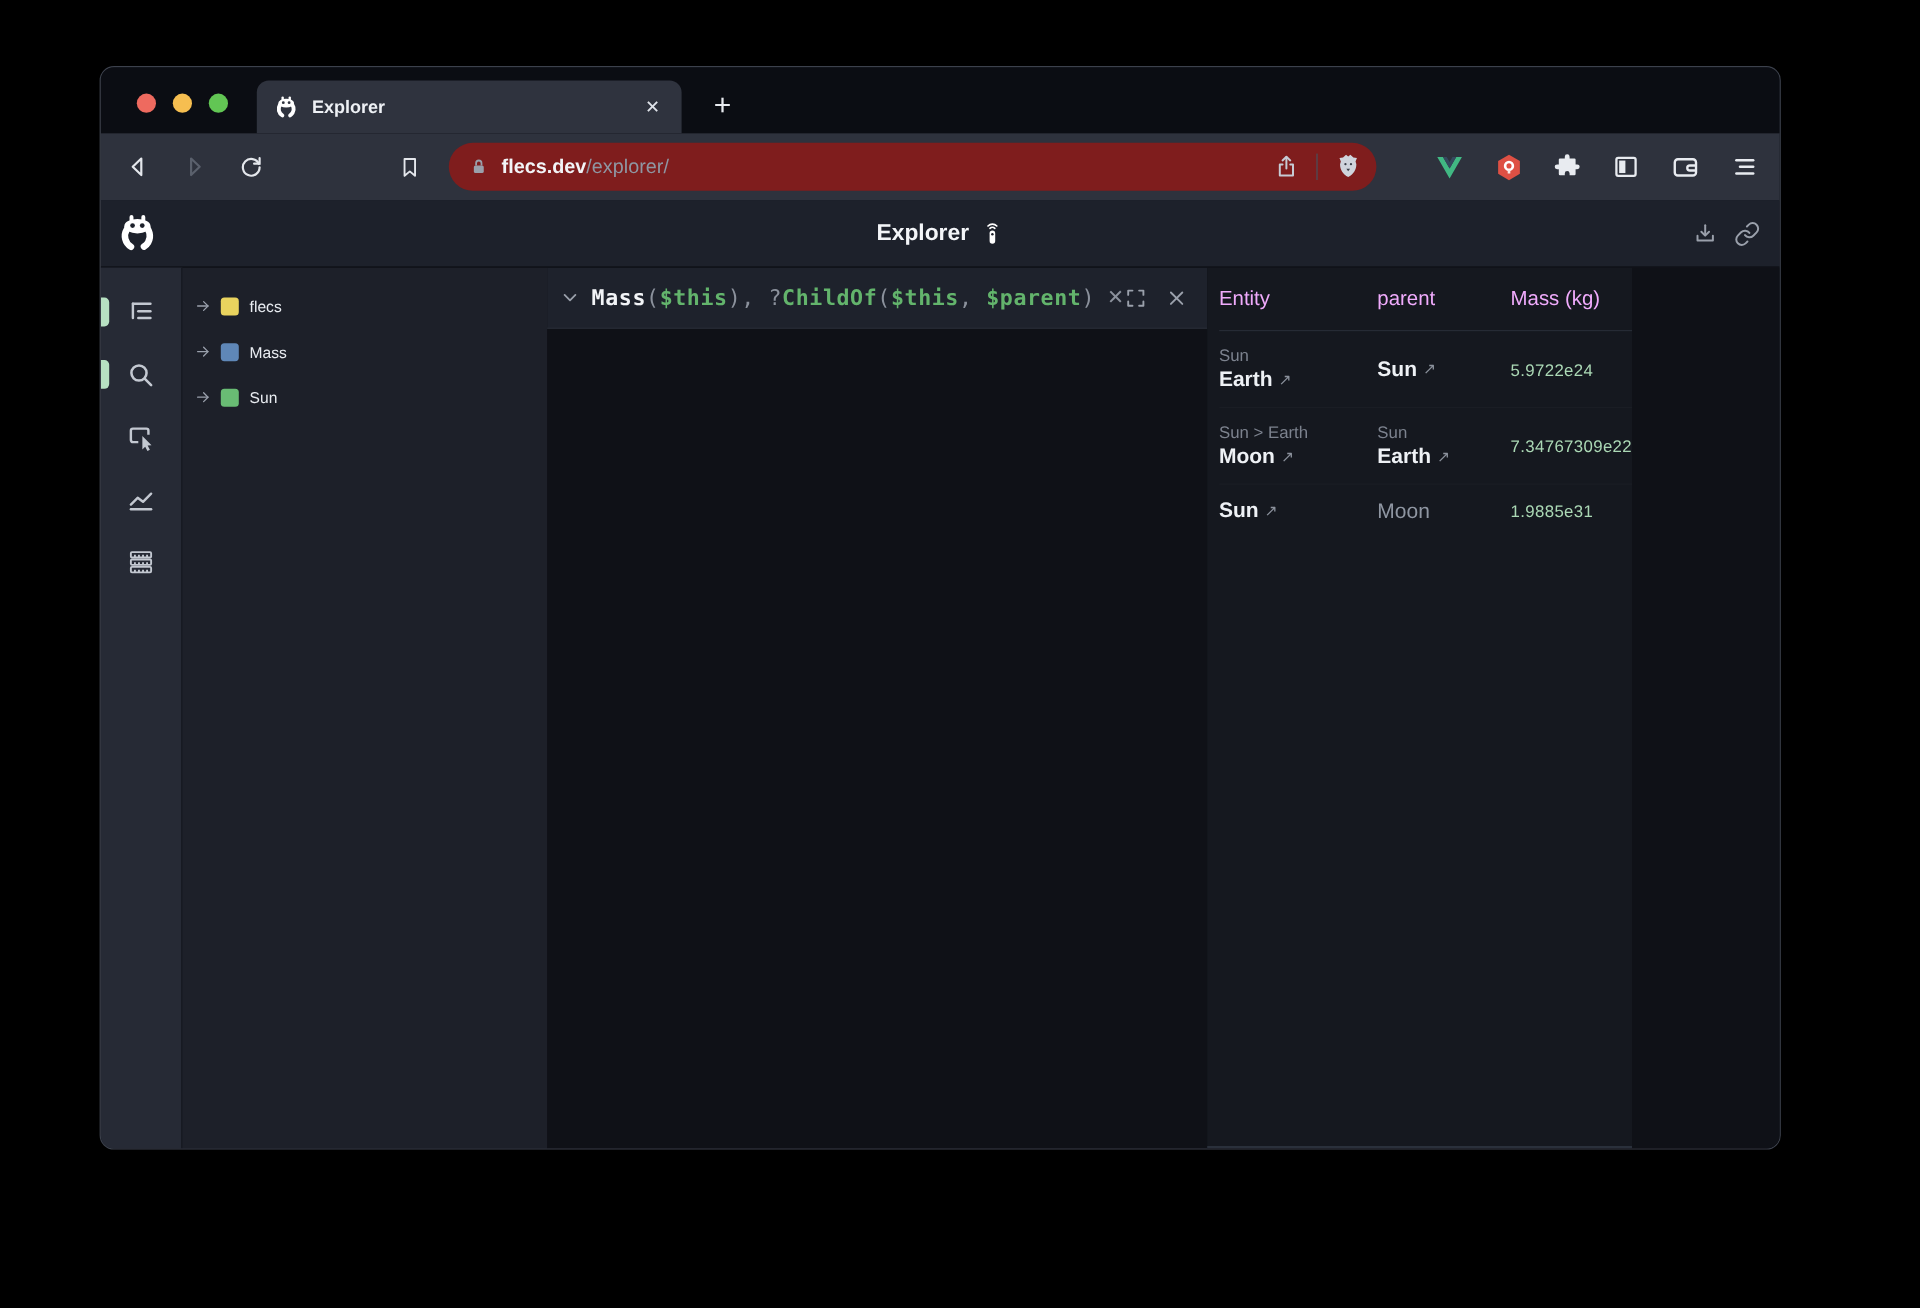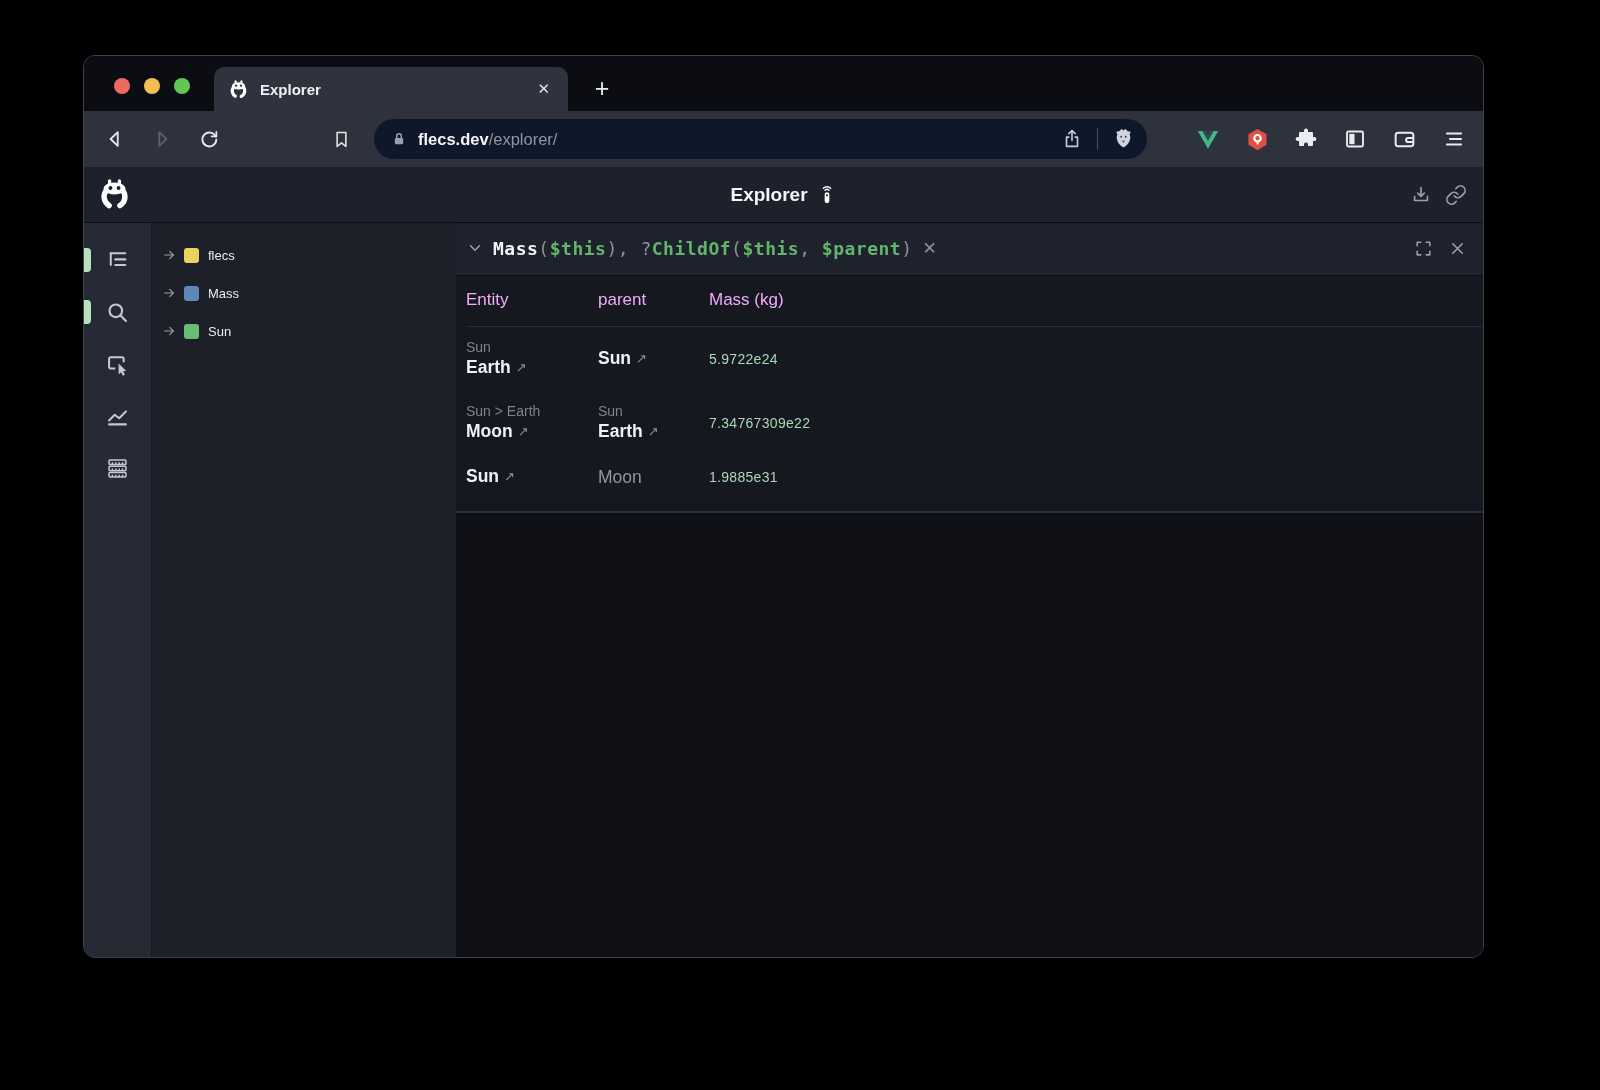--- a/index.html
+++ b/index.html
@@ -13,21 +13,21 @@
   .traffic span{width:16px;height:16px;border-radius:50%;display:block;}
   .tab{position:absolute;left:130px;top:11px;width:354px;height:44px;background:#2f333e;
     border-radius:10px 10px 0 0;display:flex;align-items:center;padding:0 14px;box-sizing:border-box;}
   .tab-title{color:#eef1f5;font-size:15px;font-weight:700;margin-left:11px;flex:1;}
   .tab-close{color:#dfe3e9;font-size:15px;cursor:default;padding:2px 4px;}
   .newtab{position:absolute;left:500px;top:14px;color:#e8ebf0;font-size:25px;font-weight:300;line-height:36px;width:36px;text-align:center;}
   
   .toolbar{height:56px;background:#2e323d;display:flex;align-items:center;flex:0 0 auto;padding:0 14px;box-sizing:border-box;}
   .navbtn{width:34px;height:34px;display:flex;align-items:center;justify-content:center;margin-right:13px;}
   .bookmark{margin-left:85px;margin-right:16px;}
-  .urlbar{width:773px;height:40px;background:#0f172a;border-radius:20px;display:flex;align-items:center;
+  .urlbar{width:773px;height:40px;background:#7f1d1d;border-radius:20px;display:flex;align-items:center;
     padding:0 12px 0 16px;box-sizing:border-box;}
   .url-text{margin-left:10px;font-size:16.5px;flex:1;white-space:nowrap;}
   .url-domain{color:#f2f4f7;font-weight:700;}
   .url-path{color:#8f96a2;font-weight:400;}
   .url-divider{width:1px;height:22px;background:#4a505c;margin:0 14px;}
   .ext-icons{display:flex;align-items:center;gap:23px;margin-left:48px;}
   .ext{width:26px;height:26px;display:flex;align-items:center;justify-content:center;}
   
   .appheader{height:56px;background:#1d212b;position:relative;flex:0 0 auto;border-bottom:1px solid #0c0e13;box-sizing:border-box;}
   .applogo{position:absolute;left:13px;top:10px;}
@@ -39,21 +39,21 @@
   .iconstrip{width:68px;background:#262a35;position:relative;display:flex;flex-direction:column;
     align-items:center;padding-top:22px;gap:22px;flex:0 0 auto;border-right:1px solid #14171e;box-sizing:border-box;}
   .stripbtn{width:30px;height:30px;display:flex;align-items:center;justify-content:center;color:#c3c8d1;}
   .pill{position:absolute;left:0;width:7px;height:24px;border-radius:0 4px 4px 0;}
   .pill.p1{top:25px;} .pill.p2{top:77px;}
   .treepanel{width:304px;background:#1d2029;flex:0 0 auto;padding-top:13px;box-sizing:border-box;}
   .tree-item{display:flex;align-items:center;height:38px;padding-left:10px;cursor:default;}
   .tree-arrow{width:16px;height:16px;stroke:#9aa0ac;stroke-width:1.6;fill:none;stroke-linecap:round;stroke-linejoin:round;}
   .swatch{width:15px;height:15px;border-radius:3px;margin-left:6px;flex:0 0 auto;}
   .tree-label{color:#e9ecf1;font-size:13px;font-weight:500;margin-left:9px;}
-  .main{flex:1;background:#0f1117;display:flex;flex-direction:column;min-width:0;}
+  .main{flex:1;background:#0f1117;display:flex;flex-direction:row;min-width:0;}
   
   .querybar{height:50px;background:#1e222c;display:flex;align-items:center;padding:0 16px 0 10px;
     border-bottom:1px solid #272c36;flex:0 0 auto;}
   .q-chevron{width:18px;height:18px;stroke:#9aa0ab;stroke-width:2;fill:none;stroke-linecap:round;stroke-linejoin:round;margin-right:9px;}
   .querycode{font-family:"DejaVu Sans Mono","Liberation Mono",monospace;font-size:18px;letter-spacing:.5px;white-space:pre;}
   .tok-name{color:#f2f4f7;font-weight:700;}
   .tok-p{color:#8b919c;}
   .tok-v{color:var(--green,#63b46c);font-weight:600;}
   .q-close-inline{color:#8b919c;font-size:17px;margin-left:10px;}
   .q-actions{margin-left:auto;display:flex;align-items:center;gap:15px;}

